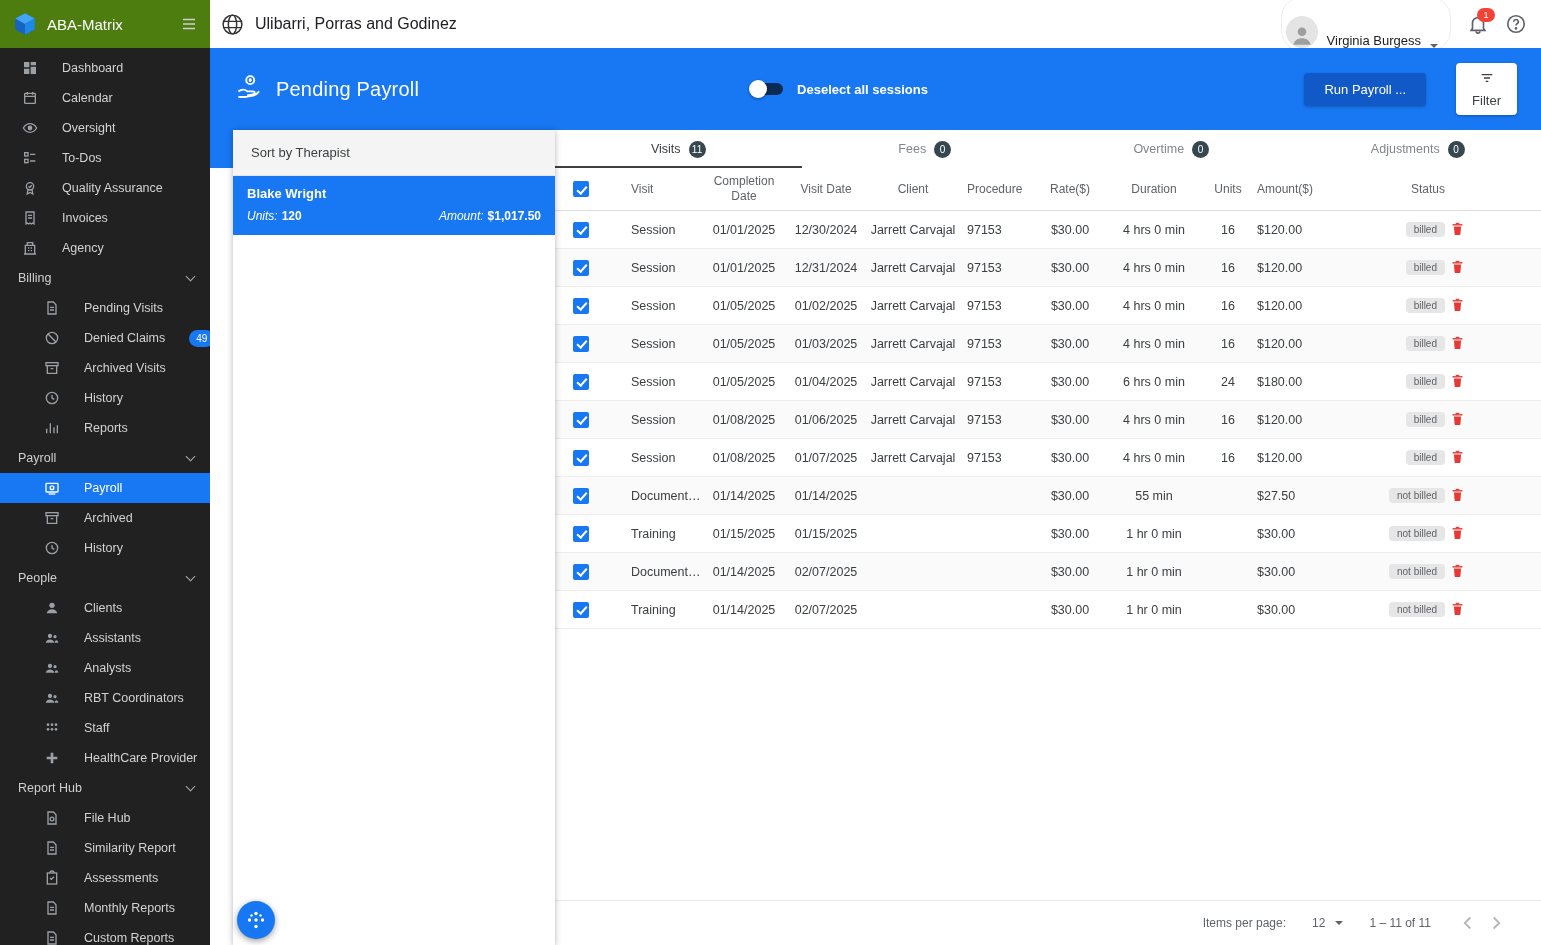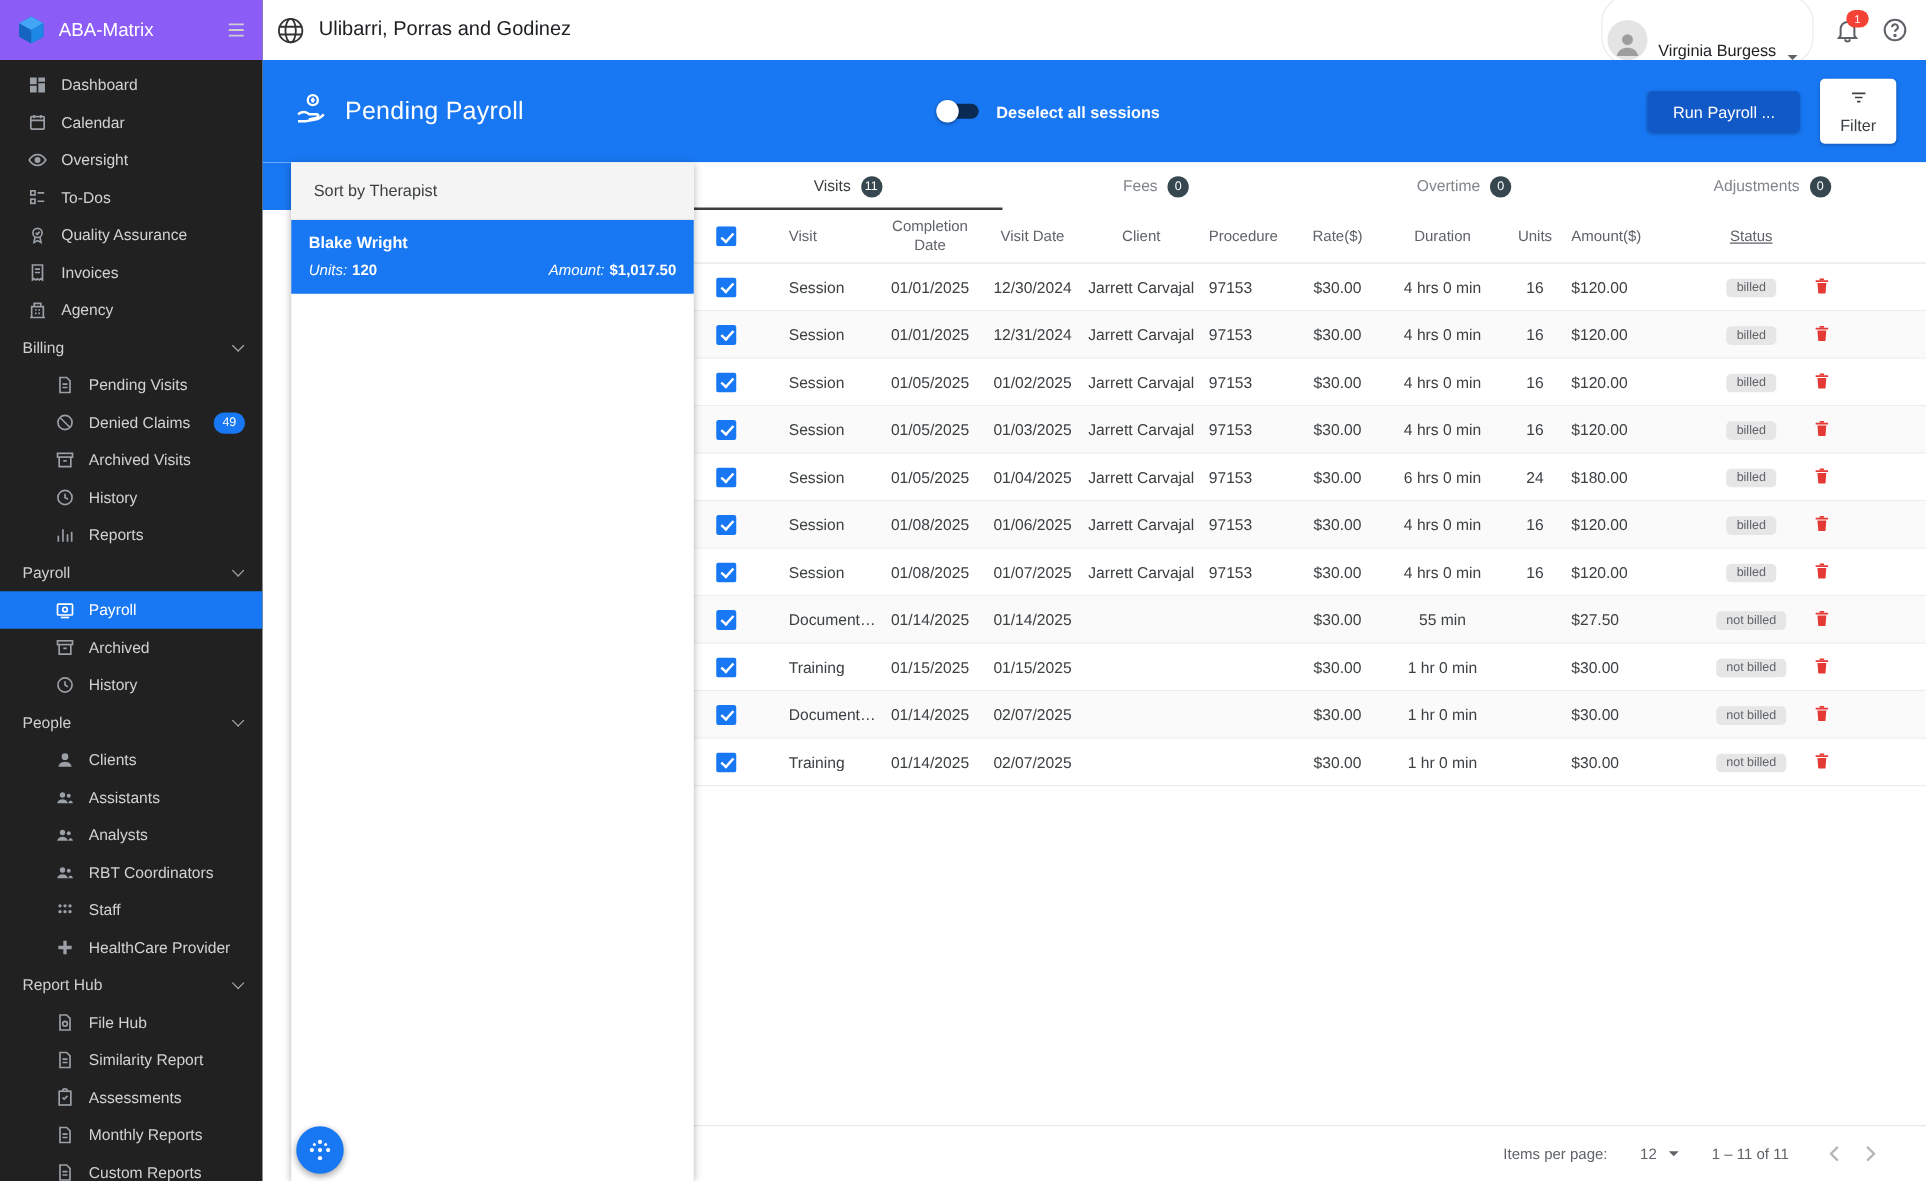--- a/index.html
+++ b/index.html
@@ -1,26 +1,26 @@
 <!DOCTYPE html>
 <html><head>
 <meta charset="utf-8">
 <style>
   html,body{margin:0;padding:0;background:#e9e9e9;font-family:"Liberation Sans",sans-serif;}
   .app{position:relative;width:1541px;height:945px;overflow:hidden;display:flex;background:#fff;}
 
   
   .sidebar{width:210px;flex-shrink:0;background:#212121;display:flex;flex-direction:column;z-index:6;}
-  .sidebar-header{height:48px;flex-shrink:0;background:#8b5cf6;display:flex;align-items:center;padding:0 12px;gap:9px;}
+  .sidebar-header{height:48px;flex-shrink:0;background:#4d7c0f;display:flex;align-items:center;padding:0 12px;gap:9px;}
   .logo svg{width:26px;height:26px;display:block;}
   .app-name{color:#fff;font-size:15px;flex:1;}
   .hamburger{cursor:pointer;display:flex;}
   .hamburger svg{width:18px;height:18px;}
   .side-nav{flex:1;overflow:hidden;padding-top:5px;}
-  .side-item{height:30px;display:flex;align-items:center;gap:11px;padding:0 14px 0 22px;font-size:12.5px;color:#d2d2d2;cursor:pointer;white-space:nowrap;}
+  .side-item{height:30px;display:flex;align-items:center;gap:24px;padding:0 14px 0 22px;font-size:12.5px;color:#d2d2d2;cursor:pointer;white-space:nowrap;}
   .side-item .icon{width:16px;height:16px;color:#9aa0a6;flex-shrink:0;display:flex;}
   .side-item .icon svg{width:16px;height:16px;}
   .side-item.sub{padding-left:44px;}
   .side-item.active{background:#1877f2;color:#fff;}
   .side-item.active .icon{color:#fff;}
   .side-badge{margin-left:auto;background:#1877f2;color:#fff;font-size:10px;line-height:17px;min-width:17px;text-align:center;border-radius:9px;padding:0 4px;}
   .group-head{height:30px;display:flex;align-items:center;padding:0 16px 0 18px;font-size:12.5px;color:#cfcfcf;cursor:pointer;}
   .chev{width:6px;height:6px;border-right:1.5px solid #aaa;border-bottom:1.5px solid #aaa;transform:rotate(45deg);margin-left:auto;margin-top:-3px;}
 
   
@@ -42,21 +42,21 @@
   
   .page-header{height:82px;flex-shrink:0;background:#1877f2;display:flex;align-items:center;padding:0 24px;color:#fff;}
   .ph-title{display:flex;align-items:center;gap:12px;}
   .ph-title .ph-icon svg{width:30px;height:30px;}
   .ph-title h1{font-size:20px;font-weight:400;margin:0;letter-spacing:.2px;}
   .toggle-group{display:flex;align-items:center;gap:12px;margin-left:330px;}
   .toggle{position:relative;width:36px;height:18px;cursor:pointer;display:inline-block;}
   .toggle .track{position:absolute;left:2px;top:3px;width:32px;height:12px;border-radius:7px;background:#0b2b55;}
   .toggle .knob{position:absolute;left:0;top:0;width:18px;height:18px;border-radius:50%;background:#fff;box-shadow:0 1px 3px rgba(0,0,0,.4);}
   .toggle-label{font-size:13px;font-weight:bold;}
-  .ph-actions{margin-left:auto;display:flex;align-items:center;gap:16px;}
+  .ph-actions{margin-left:auto;display:flex;align-items:center;gap:30px;}
   .btn-run{background:#1259c8;color:#fff;border:none;border-radius:4px;font-size:13px;padding:9px 20px;cursor:pointer;font-family:inherit;box-shadow:0 1px 3px rgba(0,0,0,.25);}
   .btn-filter{background:#fff;color:#3c4043;border:none;border-radius:4px;font-size:13px;padding:7px 16px;cursor:pointer;display:flex;align-items:center;gap:7px;font-family:inherit;box-shadow:0 1px 3px rgba(0,0,0,.25);flex-direction:column;}
   .btn-filter svg{width:16px;height:16px;}
 
   
   .content{flex:1;position:relative;display:flex;background:#fff;min-height:0;}
   .blue-notch{position:absolute;left:0;top:0;width:23px;height:38px;background:#1877f2;}
   .sort-panel{width:322px;flex-shrink:0;margin-left:23px;background:#fff;box-shadow:0 1px 6px rgba(0,0,0,.3);display:flex;flex-direction:column;position:relative;z-index:3;}
   .sort-header{height:45px;flex-shrink:0;background:#f4f4f4;border-bottom:1px solid #e6e6e6;display:flex;align-items:center;padding:0 18px;font-size:13px;color:#3c4043;}
   .therapist-card{background:#1877f2;color:#fff;padding:10px 14px 12px;cursor:pointer;}
@@ -77,21 +77,21 @@
   .table-wrap{flex:1;overflow:hidden;}
   .table-header,.trow{display:grid;grid-template-columns:64px 84px 82px 82px 92px 72px 78px 90px 58px 100px 88px 1fr;align-items:center;}
   .table-header{height:42px;border-bottom:1px solid #e0e0e0;font-size:12px;color:#5f6368;}
   .trow{height:37px;border-bottom:1px solid #ededed;font-size:12.5px;color:#3c4043;background:#fff;}
   .trow:nth-child(even){background:#fafafa;}
   .c{text-align:center;overflow:hidden;white-space:nowrap;text-overflow:ellipsis;}
   .c-cb{text-align:left;padding-left:18px;}
   .c-visit{text-align:left;padding-left:12px;}
   .c-proc{text-align:left;padding-left:8px;}
   .c-amount{text-align:left;padding-right:43px;}
-  .c-status{text-align:center;text-decoration:underline;}
+  .c-status{text-align:right;}
   .c-trash{text-align:left;padding-left:4px;}
   .th{line-height:1.25;white-space:normal;}
   .chip{display:inline-block;background:#e6e6e6;color:#5f6368;font-size:10px;padding:2px 8px;border-radius:4px;}
   .cb{width:16px;height:16px;border-radius:2px;display:inline-block;position:relative;border:2px solid #8a8a8a;box-sizing:border-box;cursor:pointer;vertical-align:middle;}
   .cb.checked{background:#1877f2;border-color:#1877f2;}
   .cb.checked::after{content:"";position:absolute;left:4px;top:0.5px;width:3.5px;height:8px;border:solid #fff;border-width:0 2px 2px 0;transform:rotate(42deg);}
   .trash{display:inline-flex;cursor:pointer;}
   .trash svg{width:17px;height:17px;}
 
   .pagination{height:44px;flex-shrink:0;border-top:1px solid #e8e8e8;display:flex;align-items:center;justify-content:flex-end;gap:26px;padding-right:34px;font-size:12px;color:#5f6368;}

